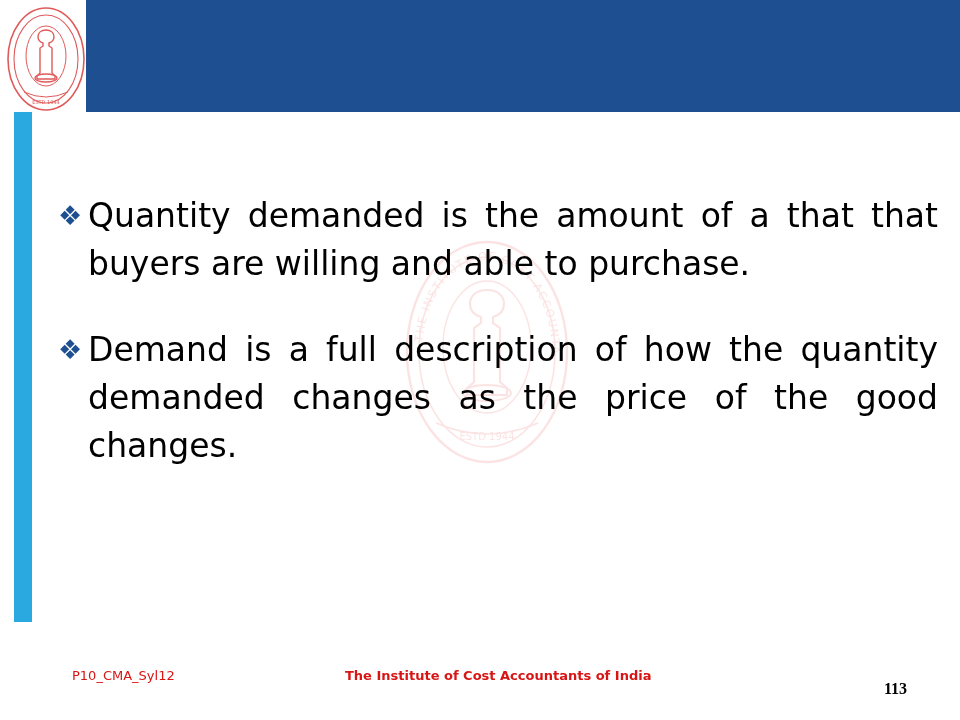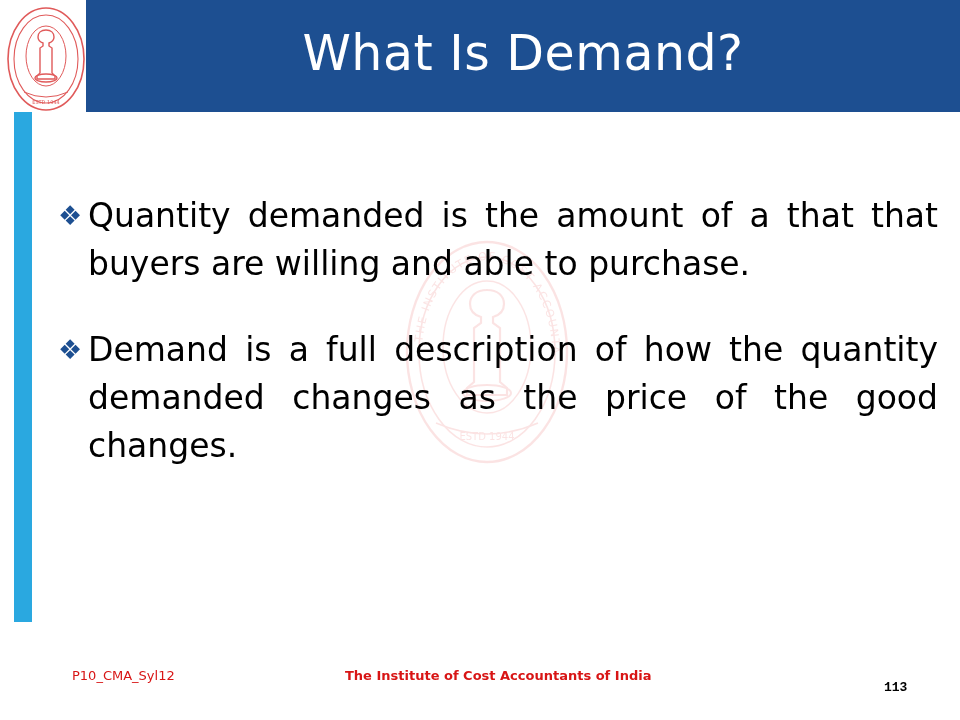--- a/index.html
+++ b/index.html
@@ -120,33 +120,32 @@
     top: 668px;
     font-size: 13px;
     font-weight: bold;
     color: #d81515;
     font-family: "DejaVu Sans", sans-serif;
   }
   .footer-page {
     position: absolute;
     left: 884px;
     top: 680px;
-    font-size: 13px;
+    font-size: 16px;
     font-weight: bold;
     color: #000000;
-    font-family: Liberation Mono, monospace;
+    font-family: Liberation Serif, serif;
   }
 </style>
 </head>
 <body>
 
 <div class="slide">
 
   <div class="title-bar"></div>
-  <div class="title-text">What Is Demand?</div>
 
   <div class="left-bar"></div>
 
   <svg class="logo-tl" viewBox="0 0 84 110">
     <ellipse cx="42" cy="55" rx="38" ry="51" fill="none" stroke="#e05a5a" stroke-width="1.6"></ellipse>
     <ellipse cx="42" cy="55" rx="32" ry="44" fill="none" stroke="#e05a5a" stroke-width="1.1"></ellipse>
     <ellipse cx="42" cy="52" rx="20" ry="30" fill="none" stroke="#e05a5a" stroke-width="1"></ellipse>
     <path d="M42 26 c-5 0 -8 3 -8 7 c0 3 2 5 5 6 l0 3 l-3 2 l0 25 l-3 3 l0 3 l18 0 l0 -3 l-3 -3 l0 -25 l-3 -2 l0 -3 c3 -1 5 -3 5 -6 c0 -4 -3 -7 -8 -7 z" fill="none" stroke="#e05a5a" stroke-width="1.4"></path>
     <ellipse cx="42" cy="74" rx="11" ry="4" fill="none" stroke="#e05a5a" stroke-width="1.3"></ellipse>
     <path d="M20 88 q22 10 44 0" fill="none" stroke="#e05a5a" stroke-width="1"></path>

